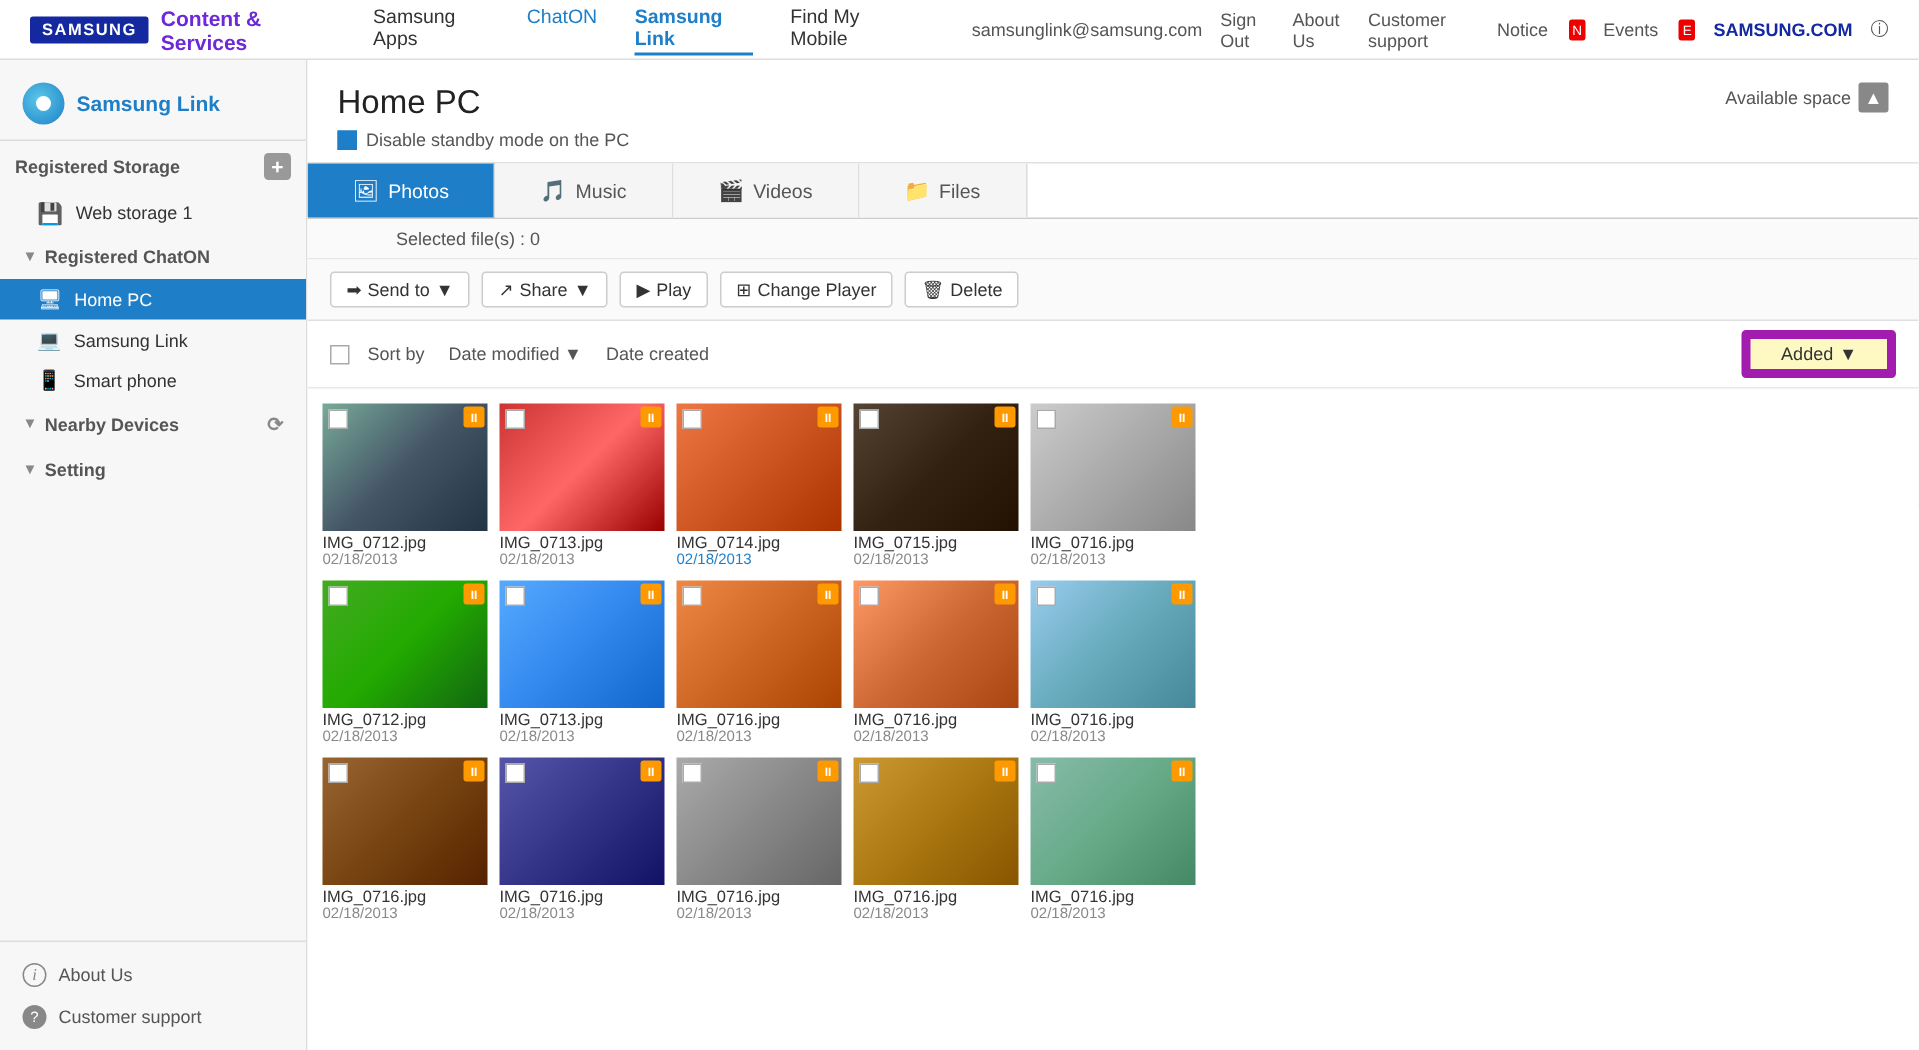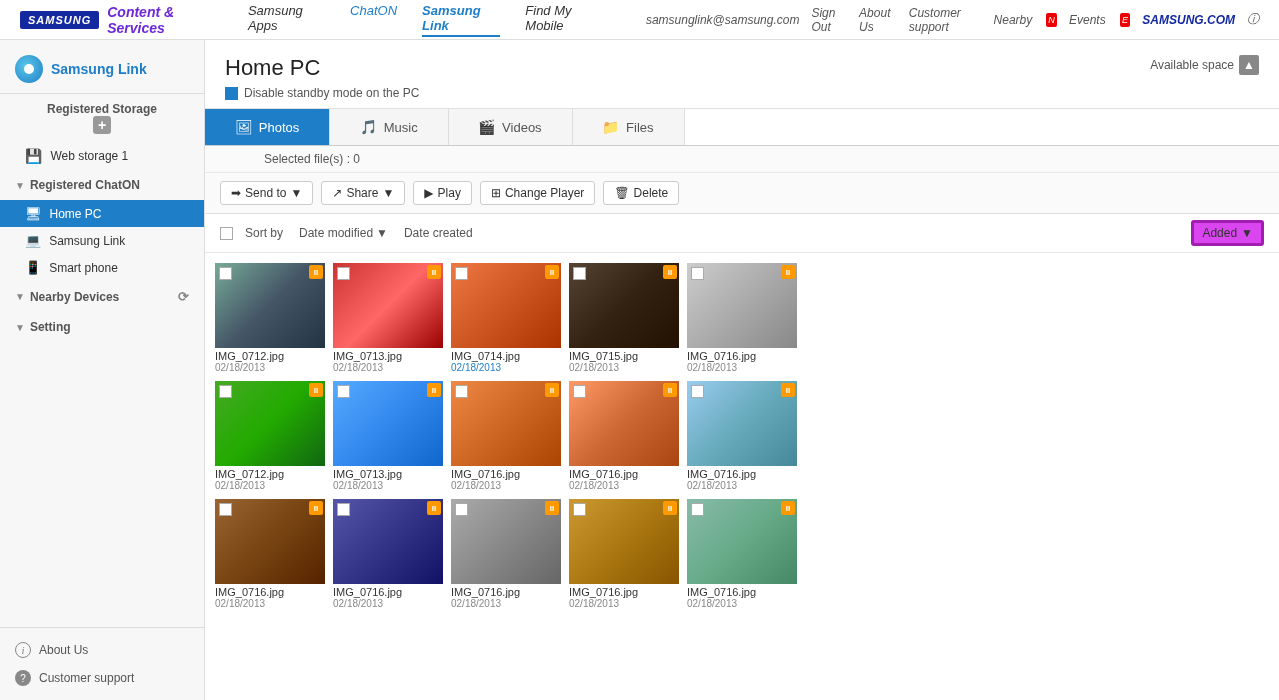--- a/index.html
+++ b/index.html
@@ -7,21 +7,20 @@
 
     
     .top-bar {
       background: #fff;
       border-bottom: 1px solid #ddd;
       padding: 0 20px;
       height: 40px;
       display: flex;
       align-items: center;
       justify-content: space-between;
-      font-style: italic;
     }
     .top-bar-left { display: flex; align-items: center; gap: 30px; }
     .logo-area { display: flex; align-items: center; gap: 8px; }
     .samsung-logo {
       background: #1428a0;
       color: #fff;
       font-weight: bold;
       font-size: 11px;
       padding: 3px 8px;
       border-radius: 2px;
@@ -55,21 +54,21 @@
     .sidebar-logo-icon {
       width: 28px; height: 28px; border-radius: 50%;
       background: radial-gradient(circle at 40% 40%, #5ac8e8, #1e7ec8);
       display: flex; align-items: center; justify-content: center;
     }
     .sidebar-logo-icon::after { content: ''; width: 10px; height: 10px; background: #fff; border-radius: 50%; }
     .sidebar-logo-text { font-size: 14px; font-weight: bold; color: #1e7ec8; }
 
     .sidebar-section-header {
       display: flex; align-items: center; justify-content: space-between;
-      padding: 8px 10px; font-size: 12px; color: #555; font-weight: bold; flex-direction: column;
+      padding: 8px 10px; font-size: 12px; color: #555; font-weight: bold;
     }
     .sidebar-section-header .add-btn {
       width: 18px; height: 18px; background: #999; color: #fff;
       border-radius: 3px; display: flex; align-items: center; justify-content: center;
       font-size: 14px; cursor: pointer; line-height: 1;
     }
 
     .sidebar-item {
       display: flex; align-items: center; gap: 8px;
       padding: 6px 15px 6px 25px; cursor: pointer; font-size: 12px;
@@ -153,22 +152,22 @@
       display: flex; align-items: center; gap: 8px;
       padding: 6px 15px; border-bottom: 1px solid #e8e8e8; background: #fff;
     }
     .sort-checkbox { width: 13px; height: 13px; border: 1px solid #aaa; background: #fff; flex-shrink: 0; }
     .sort-btn {
       display: flex; align-items: center; gap: 3px; font-size: 12px; color: #555;
       cursor: pointer; padding: 2px 4px; border-radius: 2px;
     }
     .sort-select {
       margin-left: auto; display: flex; align-items: center; gap: 4px;
-      border: 3px solid #a21caf; border-radius: 3px; background: #d946ef;
-      padding: 3px 8px; font-size: 12px; cursor: pointer;
+      border: 6px solid #a21caf; border-radius: 3px; background: #fef9c3;
+      padding: 3px 20px; font-size: 12px; cursor: pointer;
     }
 
     
     .photo-grid-container {
       flex: 1; overflow-y: auto; padding: 10px 10px 0;
       display: flex; flex-direction: column; gap: 0;
     }
     .photo-row { display: flex; gap: 8px; margin-bottom: 8px; }
     .photo-item {
       width: 110px; flex-shrink: 0; cursor: pointer;
@@ -245,21 +244,21 @@
       <a style="color:#1e7ec8">ChatON</a>
       <a class="active">Samsung Link</a>
       <a>Find My Mobile</a>
     </nav>
   </div>
   <div class="top-bar-right">
     <span>samsunglink@samsung.com</span>
     <a>Sign Out</a>
     <a>About Us</a>
     <a>Customer support</a>
-    <span>Nearby</span>
+    <span>Notice</span>
       <span class="notice-badge">N</span>
     <span>Events</span>
       <span class="events-badge">E</span>
     <span class="samsung-com">SAMSUNG.COM</span>
     <span>ⓘ</span>
   </div>
 </div>
 
 <div class="main-layout">
 

